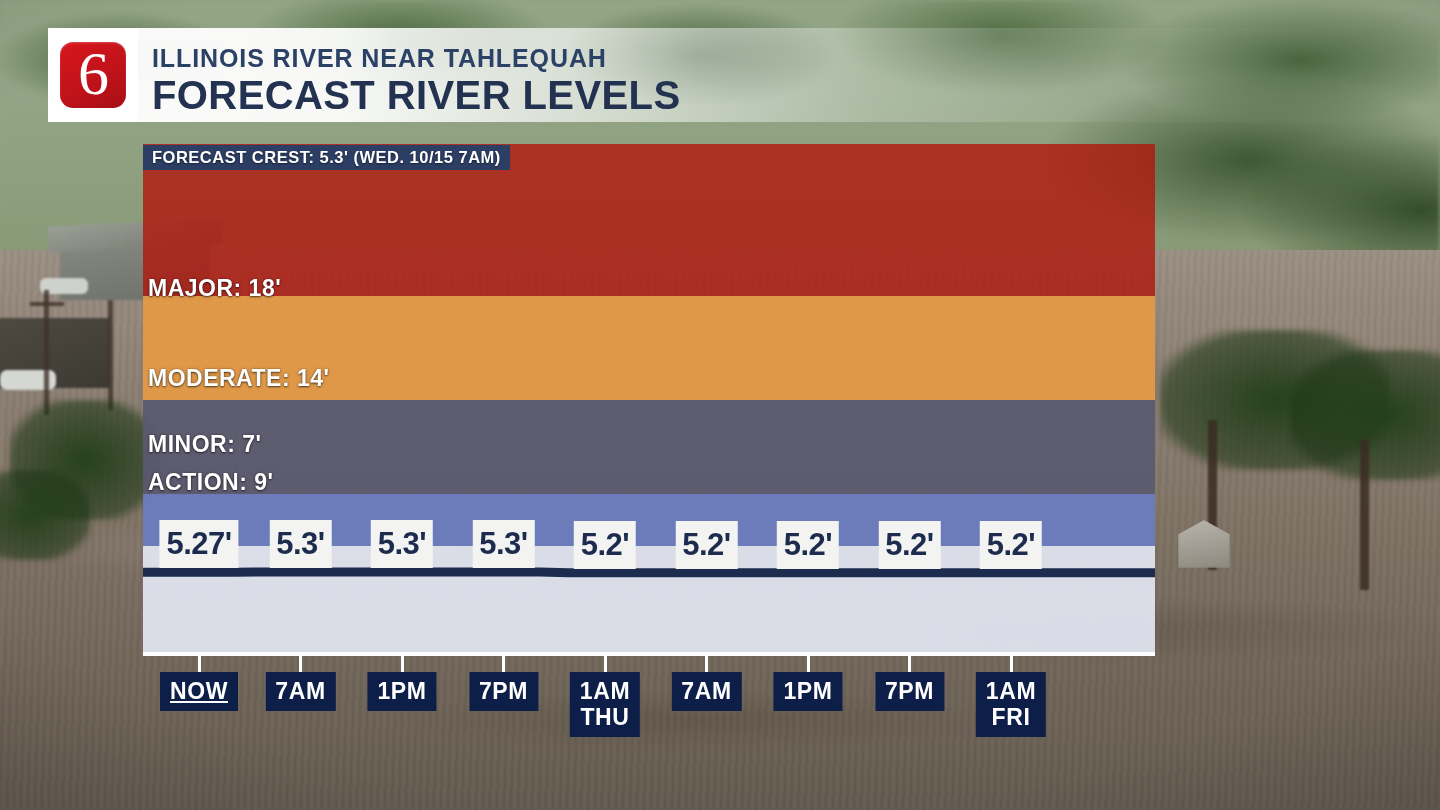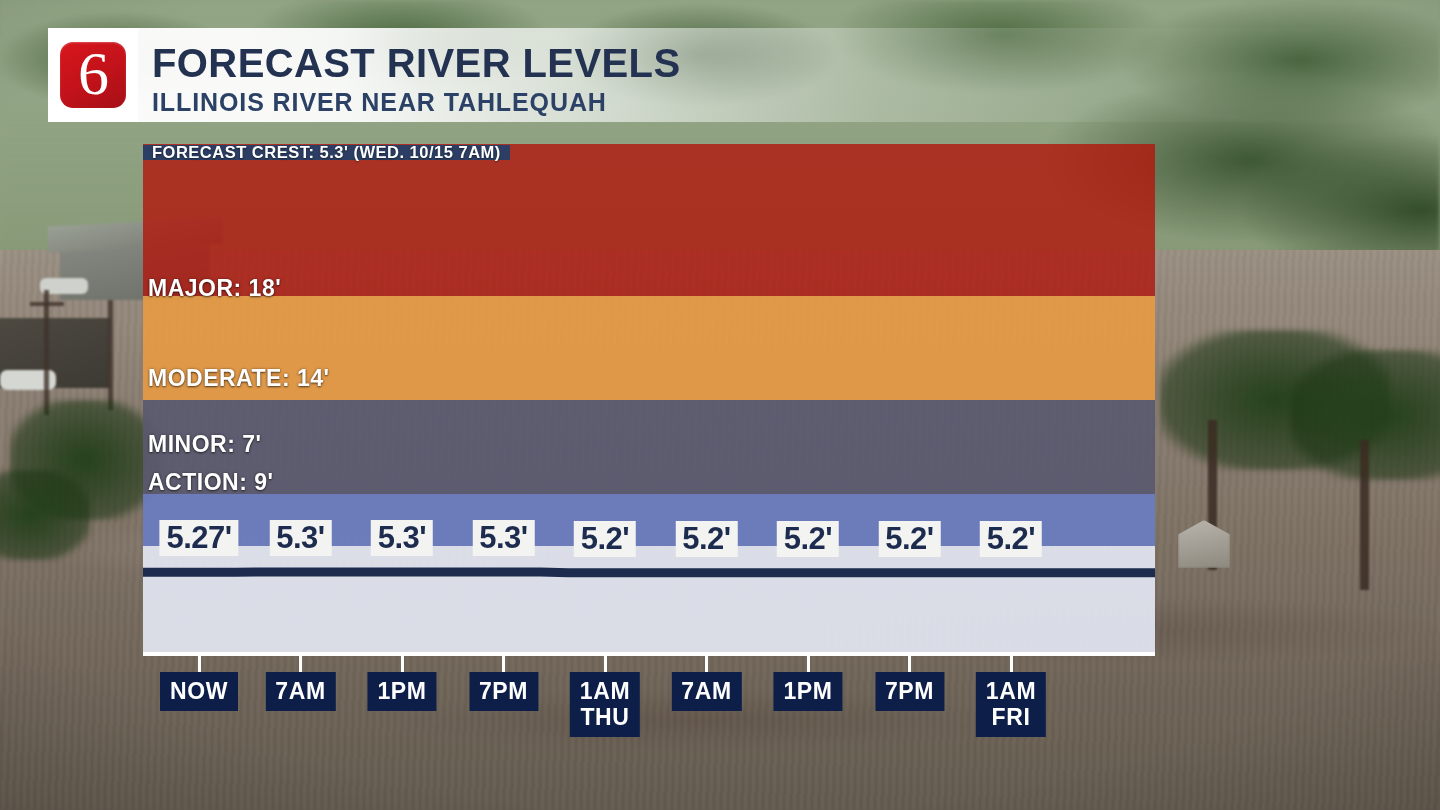--- a/index.html
+++ b/index.html
@@ -108,38 +108,38 @@
     letter-spacing:.5px; white-space:nowrap;
     text-shadow:0 1px 2px rgba(0,0,0,.55), 0 0 3px rgba(0,0,0,.35);
   }
   #lbl-major    { top:131px; }
   #lbl-moderate { top:221px; }
   #lbl-minor    { top:287px; }
   #lbl-action   { top:325px; }
 
   
   #crest-banner {
-    position:absolute; left:0px; top:1px; height:15px;
+    position:absolute; left:0px; top:1px; height:25px;
     background:#2c3e63; display:flex; align-items:center; padding:0 9px;
     z-index:6;
   }
   #crest-banner span {
     font-size:16.5px; font-weight:bold; color:#fff; letter-spacing:.5px; white-space:nowrap;
     text-shadow:0 1px 2px rgba(0,0,0,.5);
   }
 
   
   #water-line { position:absolute; left:0; top:0; width:100%; height:508px; z-index:4; }
 
   
   #chips { position:absolute; left:0; top:0; width:100%; height:508px; z-index:5; }
   .chip {
     position:absolute; background:#f3f4f2;
     display:flex; align-items:center; justify-content:center;
-    height:36px; padding:0 7px;
+    height:48px; padding:0 7px;
     font-size:31px; font-weight:bold; color:#1d2c4e; letter-spacing:-.5px;
     white-space:nowrap;
   }
 
   
   #baseline {
     position:absolute; left:143px; top:652px; width:1012px; height:4px;
     background:#ffffff;
   }
   .tick {
@@ -189,22 +189,22 @@
   <div class="bg-vign"></div>
 </div>
 
 <div id="header">
   <div id="logo-box">
     <div id="logo-sq">
       <span>6</span>
     </div>
   </div>
   <div id="head-text">
+    <div id="subtitle">ILLINOIS RIVER NEAR TAHLEQUAH</div>
     <div id="title">FORECAST RIVER LEVELS</div>
-    <div id="subtitle">ILLINOIS RIVER NEAR TAHLEQUAH</div>
   </div>
 </div>
 
 <div id="chart">
   <div class="band" id="band-major"></div>
   <div class="band" id="band-moderate"></div>
   <div class="band" id="band-minor"></div>
   <div class="band" id="band-action"></div>
   <div class="band" id="band-normal"></div>
 
@@ -240,21 +240,21 @@
     <div class="tick" style="left: 299px;"></div>
     <div class="tick" style="left: 400.5px;"></div>
     <div class="tick" style="left: 502px;"></div>
     <div class="tick" style="left: 603.5px;"></div>
     <div class="tick" style="left: 705px;"></div>
     <div class="tick" style="left: 806.5px;"></div>
     <div class="tick" style="left: 908px;"></div>
     <div class="tick" style="left: 1009.5px;"></div>
   </div>
 <div id="time-axis">
-    <div class="tlabel" style="left: 199px; top: 672px;"><span>NOW</span></div>
+    <div class="tlabel" style="left: 199px; top: 672px; text-decoration: underline;"><span>NOW</span></div>
     <div class="tlabel" style="left: 300.5px; top: 672px;"><span>7AM</span></div>
     <div class="tlabel" style="left: 402px; top: 672px;"><span>1PM</span></div>
     <div class="tlabel" style="left: 503.5px; top: 672px;"><span>7PM</span></div>
     <div class="tlabel" style="left: 605px; top: 672px;"><span>1AM</span><span class="l2">THU</span></div>
     <div class="tlabel" style="left: 706.5px; top: 672px;"><span>7AM</span></div>
     <div class="tlabel" style="left: 808px; top: 672px;"><span>1PM</span></div>
     <div class="tlabel" style="left: 909.5px; top: 672px;"><span>7PM</span></div>
     <div class="tlabel" style="left: 1011px; top: 672px;"><span>1AM</span><span class="l2">FRI</span></div>
   </div>
 

